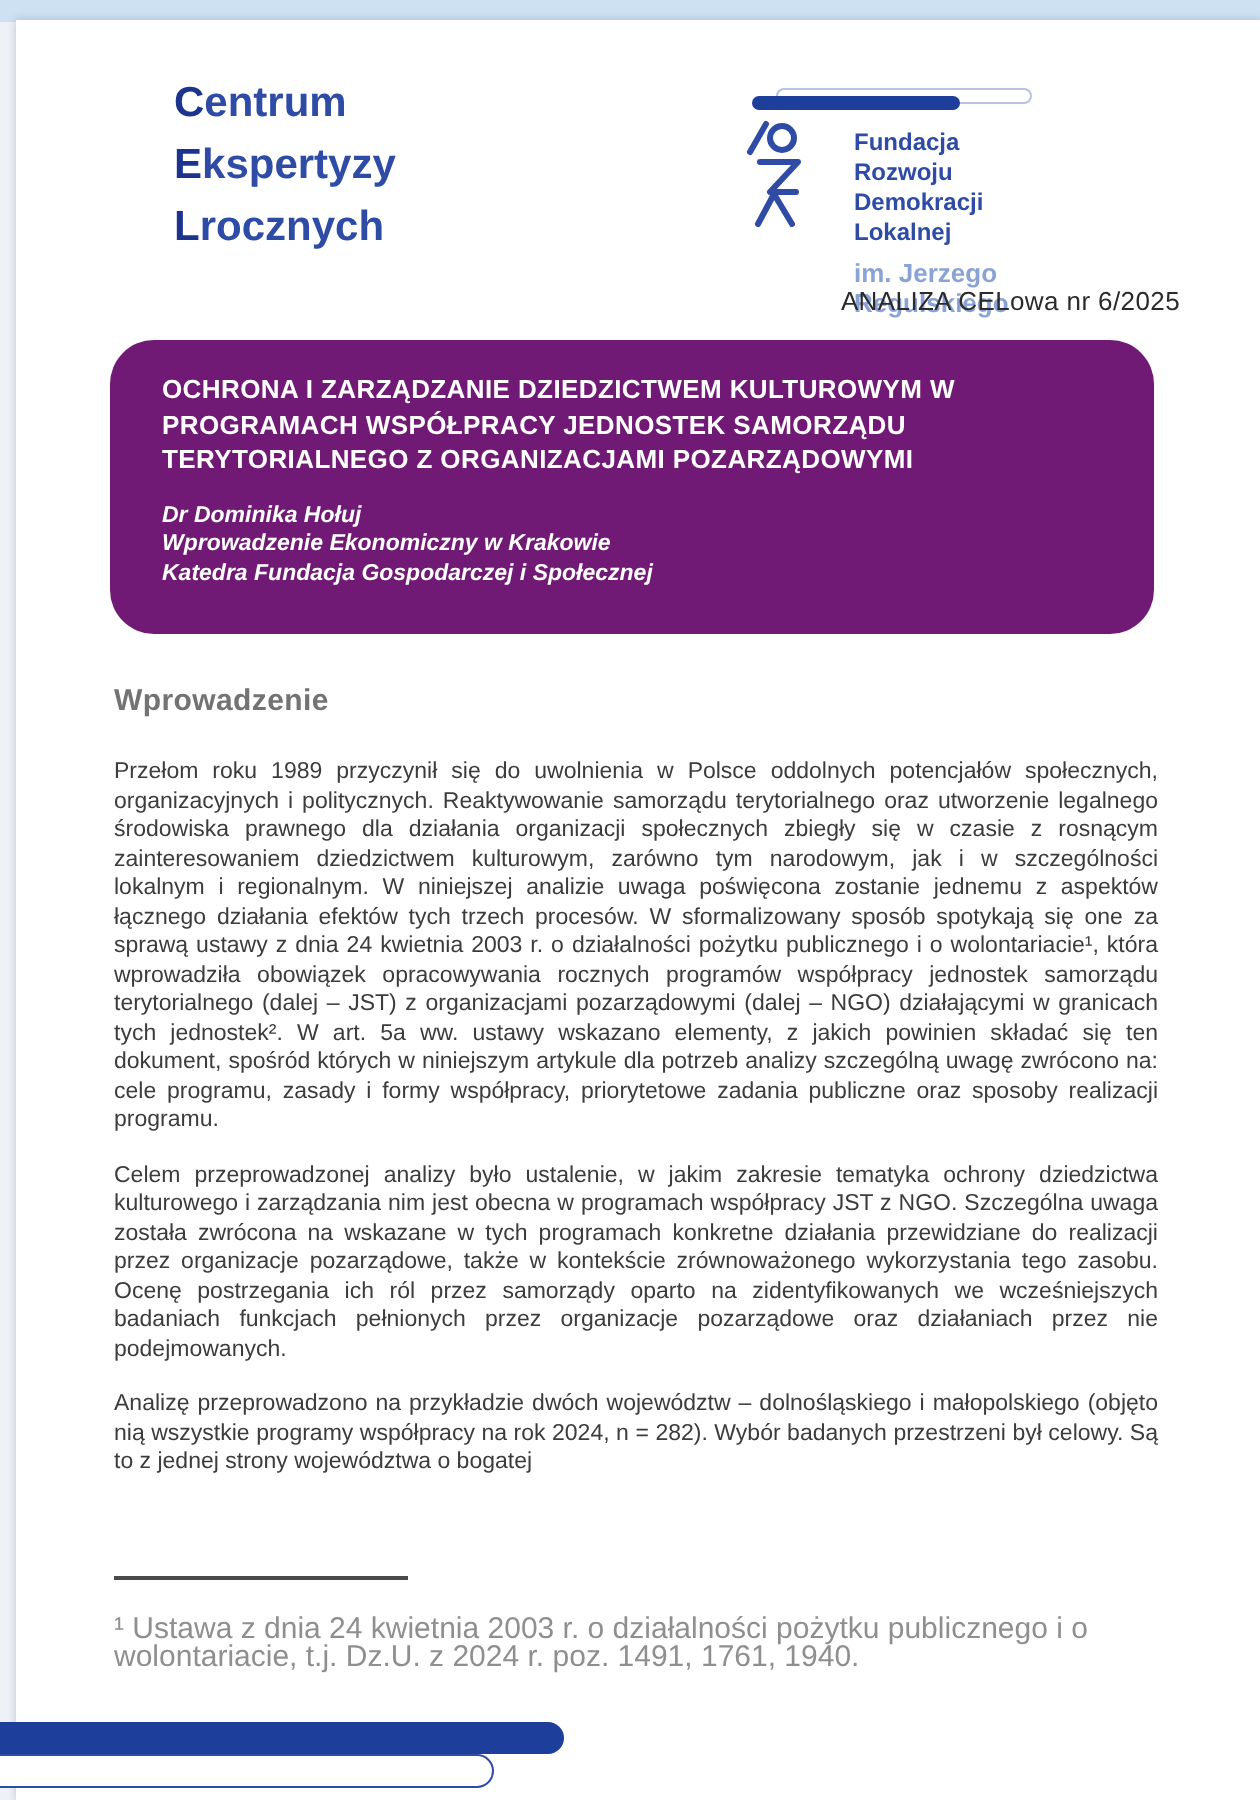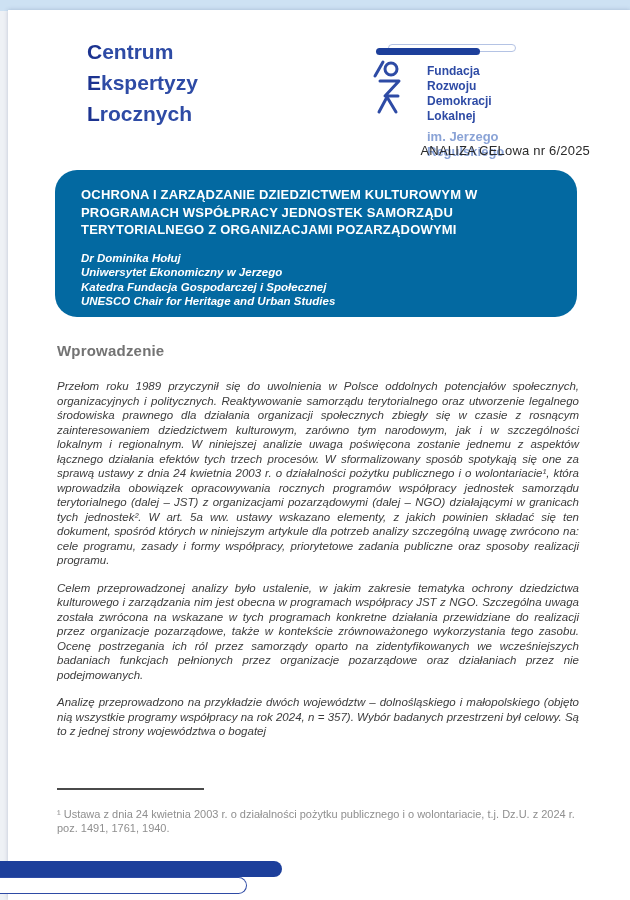--- a/index.html
+++ b/index.html
@@ -27,36 +27,36 @@
     background:#1d3f9b; border-radius:4px; }
   .frdl-icon { position:absolute; left:4px; top:17px; }
   .frdl-text { position:absolute; left:44px; top:22px;margin-left:17px; }
   .frdl-name { font-weight:700; color:#2e4ba5; font-size:12px; line-height:15px; }
   .frdl-sub  { margin-top:5px; font-size:13px; color:#8aa3d6; font-weight:700; }
   
   .issue { position:absolute; left:0; right:40px; top:133px; text-align:right;
     font-size:13px; color:#2b2b2b; letter-spacing:.2px; }
   
   .title-box { position:absolute; left:47px; top:160px; width:522px; height:147px;
-    background:#0369a1; border-radius:22px; padding:16px 24px 14px 26px; color:#fff; }
+    background:#701a75; border-radius:22px; padding:16px 24px 14px 26px; color:#fff; }
   .title-box .title { font-weight:700; font-size:13px; line-height:17.5px;
     letter-spacing:.2px; max-width:442px; text-transform:uppercase; }
   .title-box .authors { margin-top:12px; font-style:italic; font-size:11.5px;
     line-height:14.5px; font-weight:700; }
   
   .section-heading { position:absolute; left:49px; top:332px; font-size:15px;
     color:#737373; font-weight:600; letter-spacing:.2px; }
   .content { position:absolute; left:49px; top:369px; width:522px;
-    font-size:11.5px; line-height:14.5px; color:#3c3c3c; text-align:justify;font-style:italic; }
+    font-size:11.5px; line-height:14.5px; color:#3c3c3c; text-align:justify; }
   .content p + p { margin-top:13px; }
   
   .fn-sep { position:absolute; left:49px; top:778px; width:147px;
     border-top:2px solid #4a4a4a; }
   .footnotes { position:absolute; left:49px; top:798px; width:525px;
-    font-size:11px; line-height:13.5px; color:#8f8f8f; text-align:left; }
+    font-size:15px; line-height:13.5px; color:#8f8f8f; text-align:left; }
   
   .footer-bar-solid { position:absolute; left:0; top:861px; width:282px; height:16px;
     background:#1d3f9b; border-radius:0 9px 9px 0; z-index:3; }
   .footer-bar-outline { position:absolute; left:0; top:877px; width:247px; height:17px;
     background:#fff; border:1.5px solid #2e4ba5; border-left:none;
     border-radius:0 9px 9px 0; z-index:2; }
 </style>
 </head>
 <body>
 
@@ -89,32 +89,31 @@
       <div class="frdl-sub">im. Jerzego Regulskiego</div>
     </div>
   </div>
 
   <div class="issue">ANALIZA CELowa nr 6/2025</div>
 
   <div class="title-box">
     <div class="title">OCHRONA I ZARZĄDZANIE DZIEDZICTWEM KULTUROWYM W PROGRAMACH WSPÓŁPRACY JEDNOSTEK SAMORZĄDU TERYTORIALNEGO Z ORGANIZACJAMI POZARZĄDOWYMI</div>
     <div class="authors">
       <div>Dr Dominika Hołuj</div>
-      <div>Uniwersytet Ekonomiczny w Jerzego</div>
+      <div>Wprowadzenie Ekonomiczny w Krakowie</div>
       <div>Katedra Fundacja Gospodarczej i Społecznej</div>
-      <div>UNESCO Chair for Heritage and Urban Studies</div>
     </div>
   </div>
 
   <div class="section-heading">Wprowadzenie</div>
 
   <div class="content">
     <p>Przełom roku 1989 przyczynił się do uwolnienia w Polsce oddolnych potencjałów społecznych, organizacyjnych i politycznych. Reaktywowanie samorządu terytorialnego oraz utworzenie legalnego środowiska prawnego dla działania organizacji społecznych zbiegły się w czasie z rosnącym zainteresowaniem dziedzictwem kulturowym, zarówno tym narodowym, jak i w szczególności lokalnym i regionalnym. W niniejszej analizie uwaga poświęcona zostanie jednemu z aspektów łącznego działania efektów tych trzech procesów. W sformalizowany sposób spotykają się one za sprawą ustawy z dnia 24 kwietnia 2003 r. o działalności pożytku publicznego i o wolontariacie¹, która wprowadziła obowiązek opracowywania rocznych programów współpracy jednostek samorządu terytorialnego (dalej – JST) z organizacjami pozarządowymi (dalej – NGO) działającymi w granicach tych jednostek². W art. 5a ww. ustawy wskazano elementy, z jakich powinien składać się ten dokument, spośród których w niniejszym artykule dla potrzeb analizy szczególną uwagę zwrócono na: cele programu, zasady i formy współpracy, priorytetowe zadania publiczne oraz sposoby realizacji programu.</p>
     <p>Celem przeprowadzonej analizy było ustalenie, w jakim zakresie tematyka ochrony dziedzictwa kulturowego i zarządzania nim jest obecna w programach współpracy JST z NGO. Szczególna uwaga została zwrócona na wskazane w tych programach konkretne działania przewidziane do realizacji przez organizacje pozarządowe, także w kontekście zrównoważonego wykorzystania tego zasobu. Ocenę postrzegania ich ról przez samorządy oparto na zidentyfikowanych we wcześniejszych badaniach funkcjach pełnionych przez organizacje pozarządowe oraz działaniach przez nie podejmowanych.</p>
-    <p>Analizę przeprowadzono na przykładzie dwóch województw – dolnośląskiego i małopolskiego (objęto nią wszystkie programy współpracy na rok 2024, n = 357). Wybór badanych przestrzeni był celowy. Są to z jednej strony województwa o bogatej</p>
+    <p>Analizę przeprowadzono na przykładzie dwóch województw – dolnośląskiego i małopolskiego (objęto nią wszystkie programy współpracy na rok 2024, n = 282). Wybór badanych przestrzeni był celowy. Są to z jednej strony województwa o bogatej</p>
   </div>
 
   <div class="fn-sep"></div>
   <div class="footnotes">
     <div>¹ Ustawa z dnia 24 kwietnia 2003 r. o działalności pożytku publicznego i o wolontariacie, t.j. Dz.U. z 2024 r. poz. 1491, 1761, 1940.</div>
   </div>
 
 </div>
 
 <div class="footer-bar-solid"></div>

